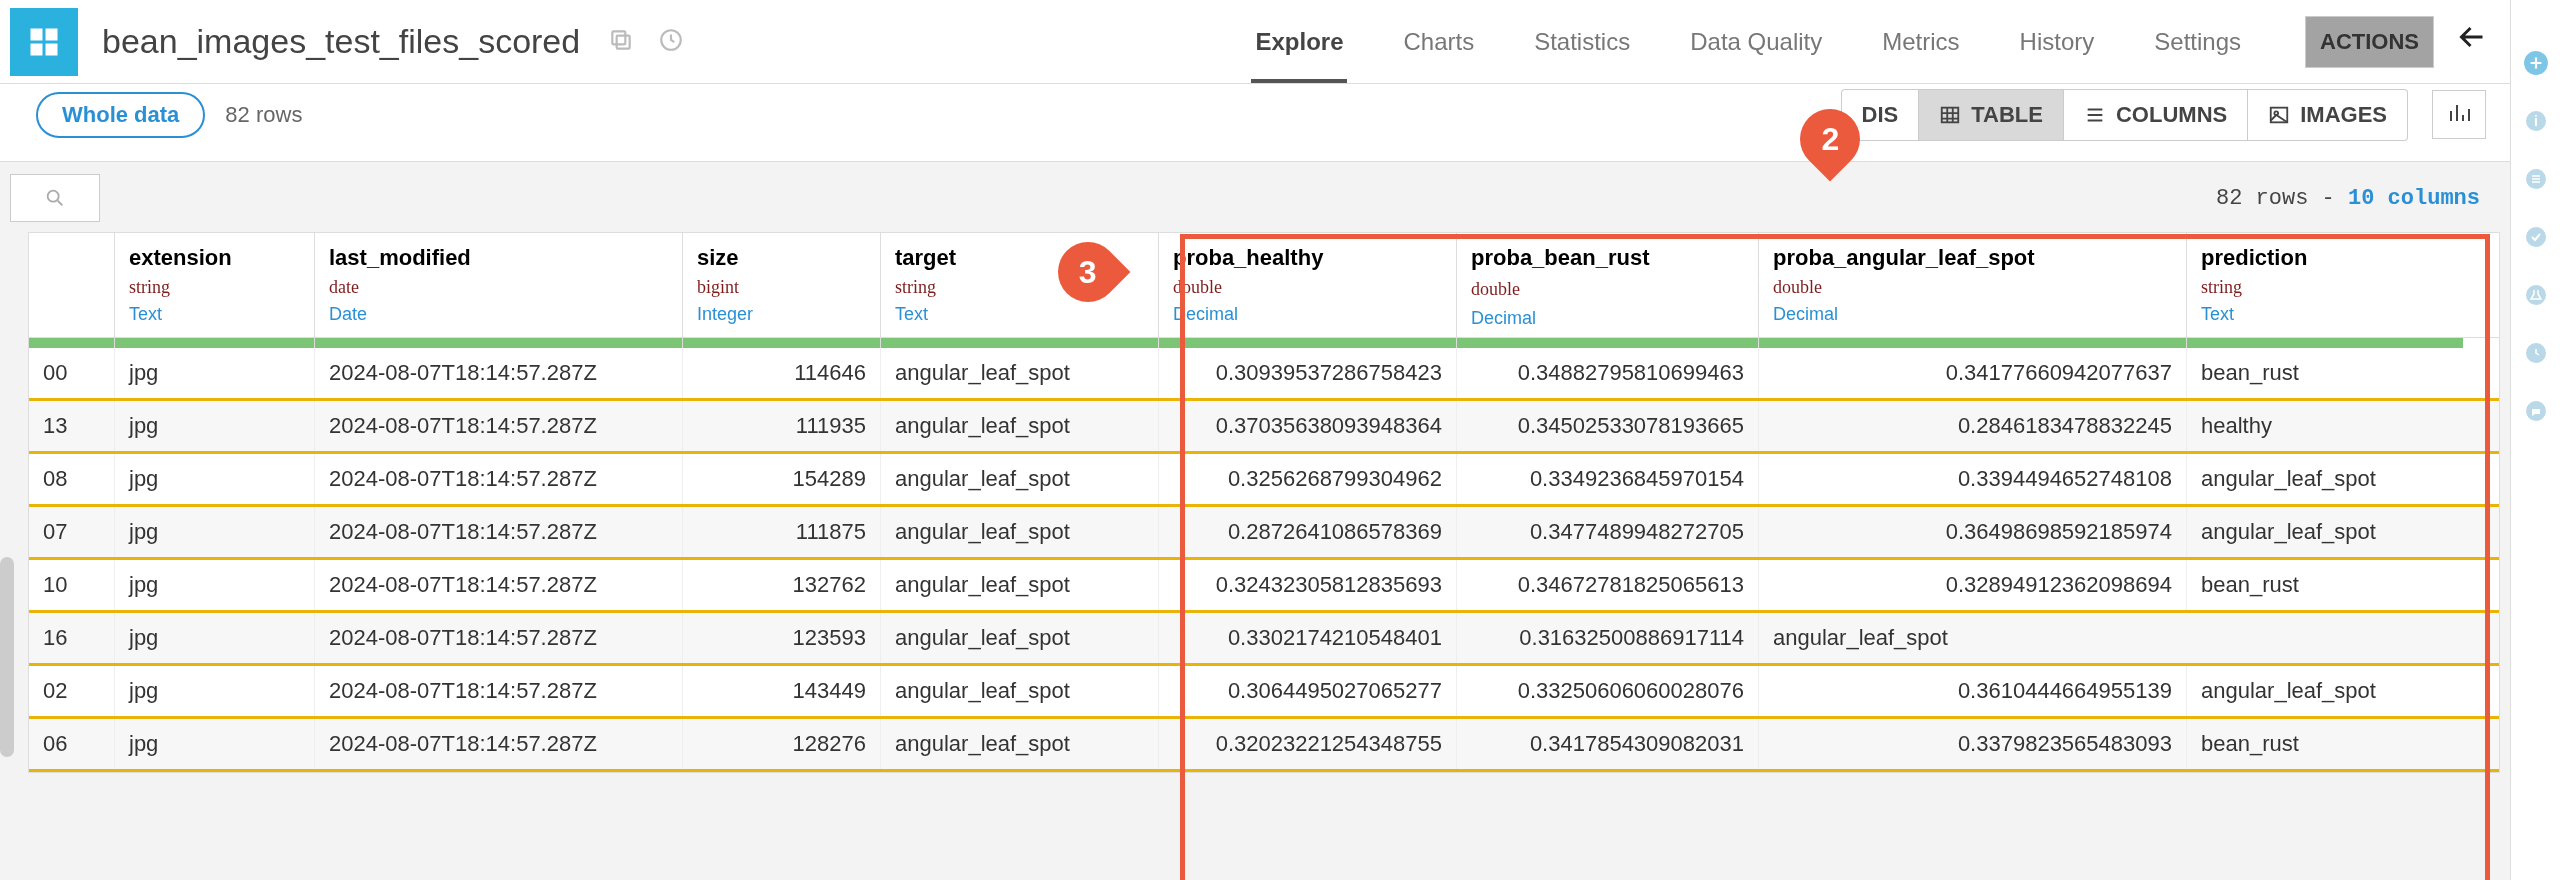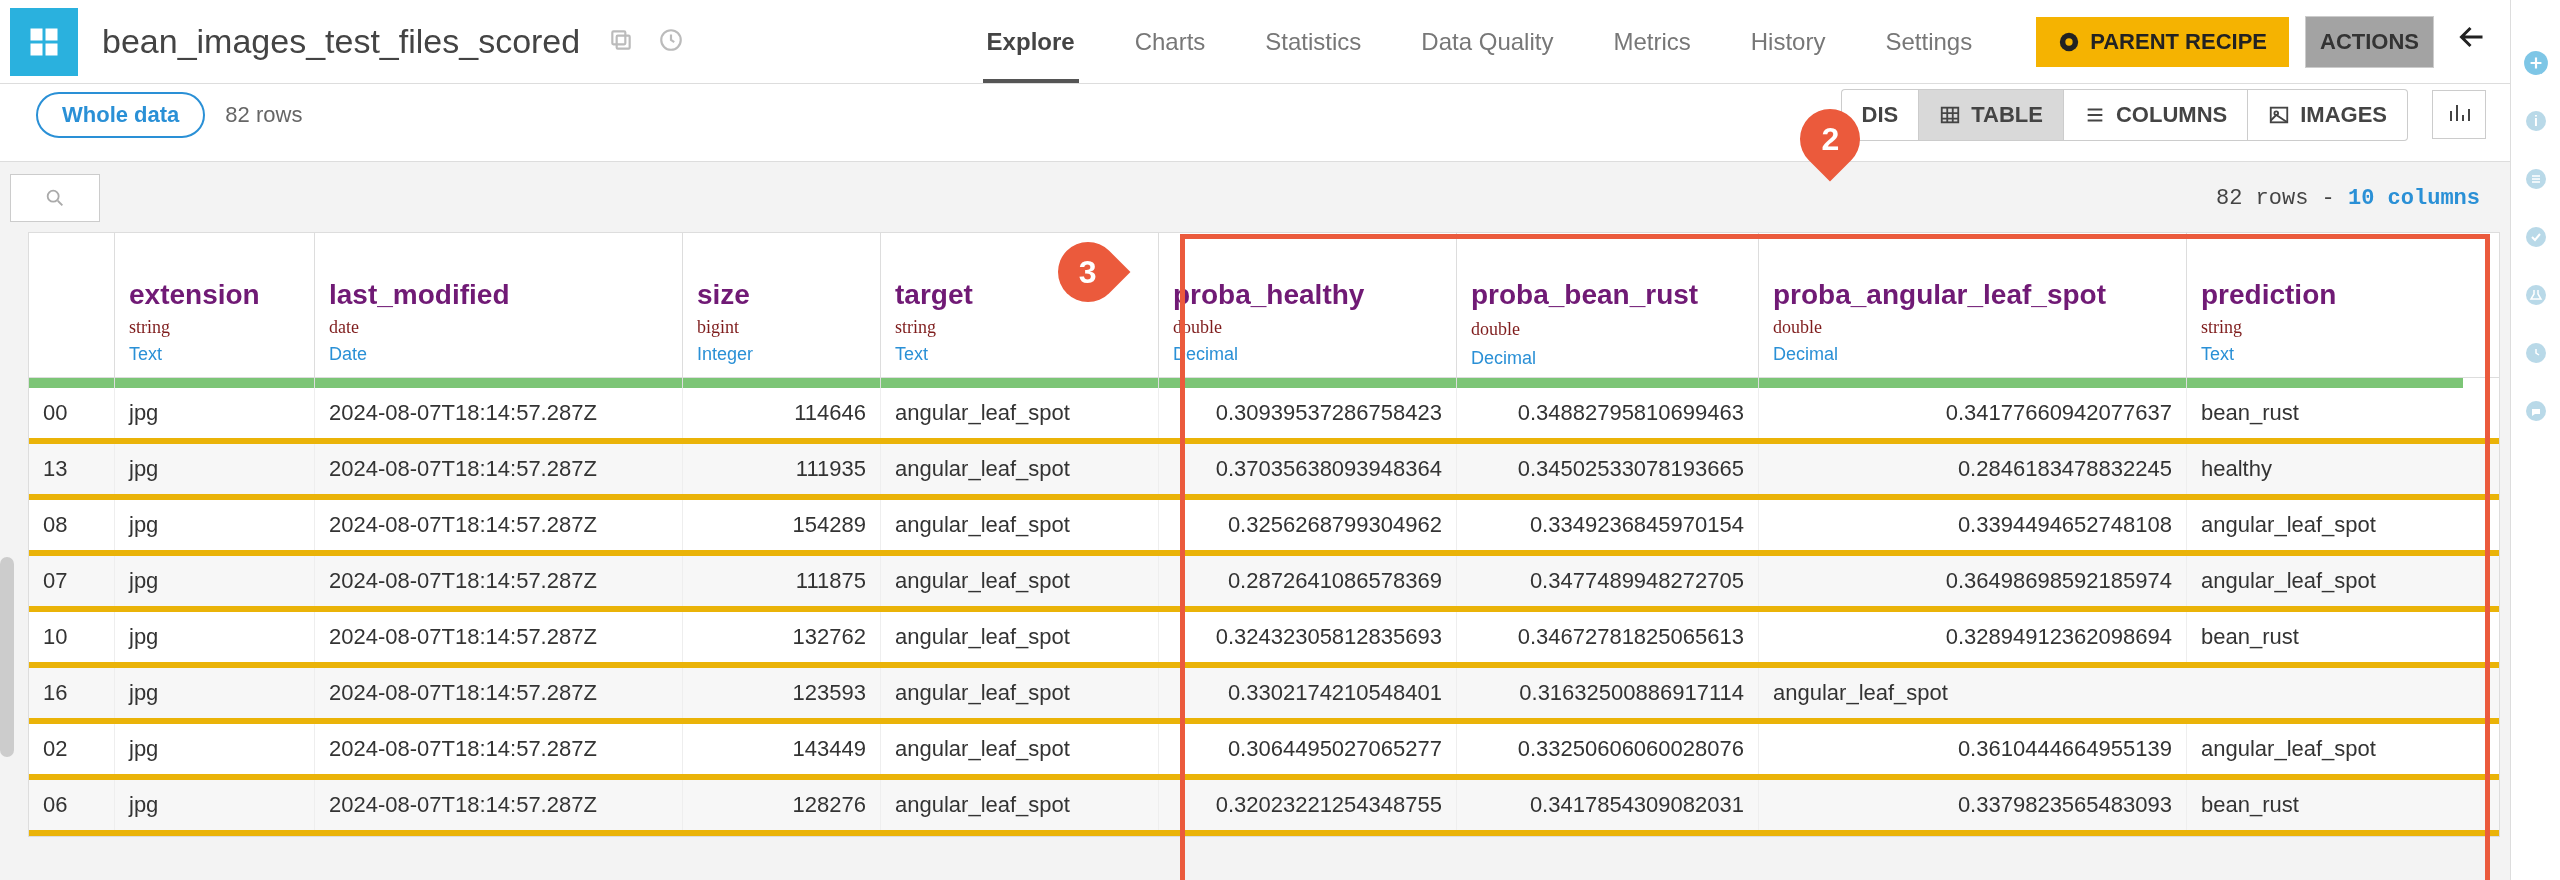--- a/index.html
+++ b/index.html
@@ -50,28 +50,28 @@
 .table-wrap { flex:1; background:#f3f3f3; padding: 12px 10px 0 10px; position:relative; overflow:hidden; }
 .search-row { display:flex; align-items:center; margin-bottom:10px; padding-right:20px;font-family:Liberation Mono, monospace; }
 .search-box { width:90px; height:48px; border:1px solid #ccc; background:#fff; display:flex; align-items:center; justify-content:center; color:#aaa; }
 .meta-right { margin-left:auto; font-size:22px; color:#444; }
 .meta-right .colcount { color:#2a90d6; font-weight:600; }
 
 .grid { background:#fff; border:1px solid #ddd; margin-left:18px; position:relative; }
 .ghead { display:flex; border-bottom:1px solid #ddd; }
 .gcol { border-right:1px solid #ddd; padding:12px 14px 8px 14px; display:flex; flex-direction:column; gap:6px; }
 .gcol:last-child { border-right:none; }
-.colname { font-size:28px; font-weight:700; color:#701a75;margin-top:34px; }
+.colname { font-size:22px; font-weight:700; color:#000000; }
 .coltype { font-family: Liberation Serif, serif; font-size:18px; color:#7f1d1d; }
 .colmeaning { font-size:18px; color:#2a90d6; font-weight:500; cursor:pointer; }
 .green-bar { height:10px; background:#7cc576; border-right:1px solid #ddd; }
 .green-row { display:flex; }
 .green-row .green-bar:last-child { border-right:none; }
 
-.grow { display:flex; border-bottom:6px solid #eab308; }
+.grow { display:flex; border-bottom:3px solid #eab308; }
 .grow:nth-child(even) { background:#f7f7f7; }
 .gcell { border-right:1px solid #eee; padding:12px 14px; font-size:22px; color:#333; white-space:nowrap; overflow:hidden; }
 .gcell:last-child { border-right:none; }
 .gcell.num { text-align:right; }
 
 .c0 { width:86px; }
 .c1 { width:200px; }
 .c2 { width:368px; }
 .c3 { width:198px; }
 .c4 { width:278px; }
@@ -110,27 +110,20 @@
       <div class="tabs">
         <div class="tab active">Explore</div>
         <div class="tab">Charts</div>
         <div class="tab">Statistics</div>
         <div class="tab">Data Quality</div>
         <div class="tab">Metrics</div>
         <div class="tab">History</div>
         <div class="tab">Settings</div>
       </div>
       <div class="top-actions">
-        <button class="btn-recipe">
-          <svg width="22" height="22" viewBox="0 0 24 24">
-              <circle cx="12" cy="12" r="10" fill="#222"></circle>
-              <circle cx="12" cy="12" r="4" fill="#f5b301"></circle>
-            </svg>
-          <span>PARENT RECIPE</span>
-        </button>
         <button class="btn-actions">ACTIONS</button>
       </div>
       <div class="back-arrow">
         <svg width="36" height="36" viewBox="0 0 24 24" fill="none" stroke="#222" stroke-width="2">
             <path d="M19 12H5M11 6l-6 6 6 6"></path>
           </svg>
       </div>
     </div>
 
     <div class="subbar">

